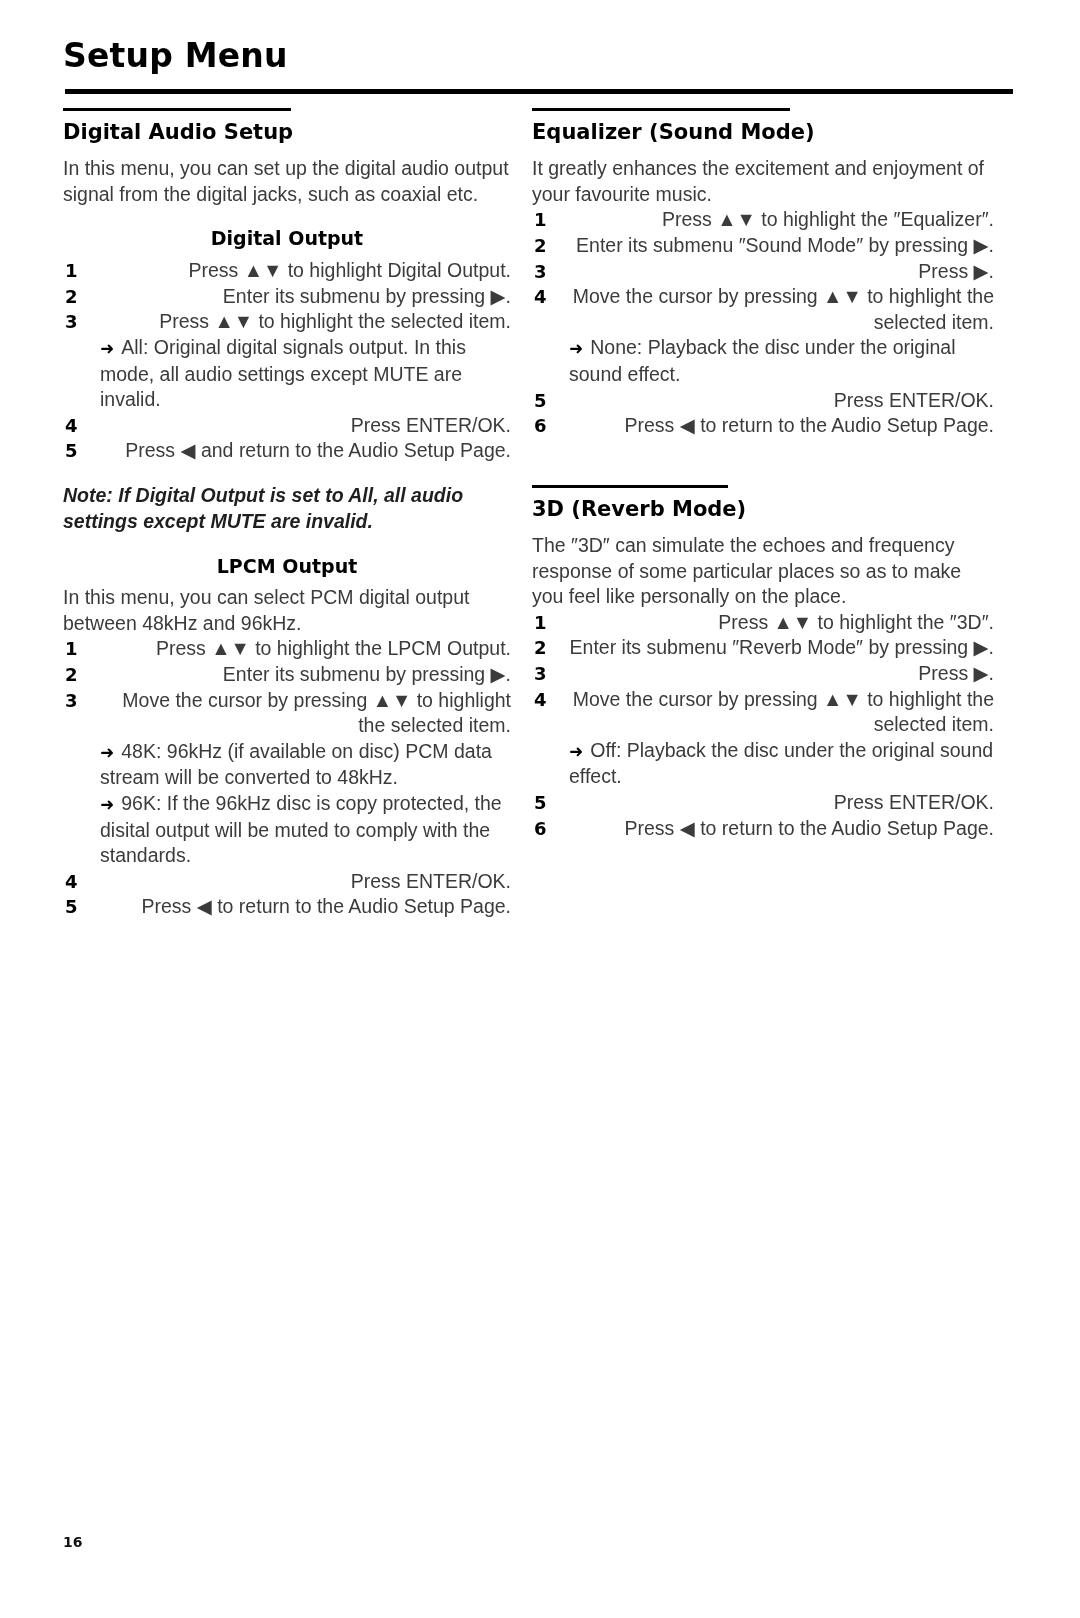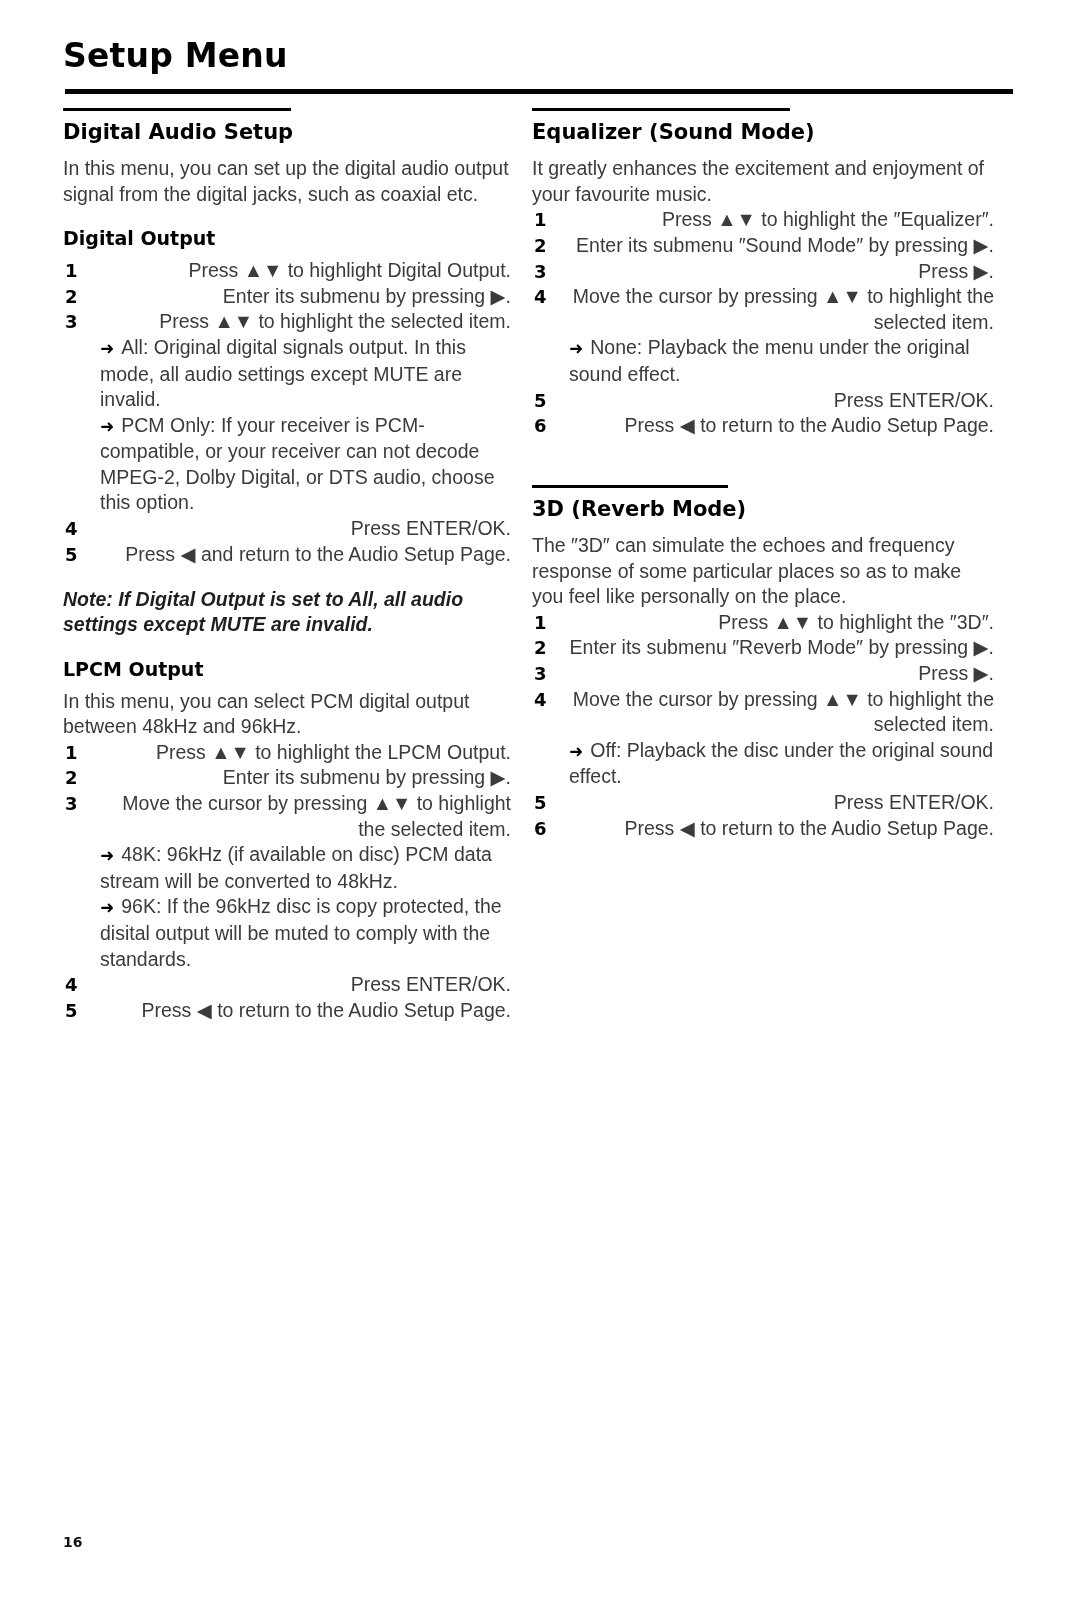--- a/index.html
+++ b/index.html
@@ -71,20 +71,21 @@
   }
 
   .sub-heading {
     font-family: "DejaVu Sans", sans-serif;
     font-size: 19px;
     font-weight: bold;
     color: #000000;
     line-height: 1.3;
     margin-top: 19px;
     margin-bottom: 7px;
+    text-align: center;
   }
 
   
   .para {
     font-size: 19.5px;
     line-height: 25.6px;
     color: #3b3b3b;
     margin: 0 0 0 0;
   }
   .para + .para { margin-top: 0; text-align: center; }
@@ -173,23 +174,20 @@
       </li>
       <li class="step">
         <span class="step-num">3</span>
         <span class="step-text">Press ▲▼ to highlight the selected item.</span>
       </li>
     </ol>
 
     <div class="arrow-line">
       <span class="arrow-glyph">➜</span><span>All: Original digital signals output. In this mode, all audio settings except MUTE are invalid.</span>
     </div>
-    <div class="arrow-line">
-      <span class="arrow-glyph">➜</span><span>PCM Only: If your receiver is PCM-compatible, or your receiver can not decode MPEG-2, Dolby Digital, or DTS audio, choose this option.</span>
-    </div>
 
     <ol class="steps">
       <li class="step">
         <span class="step-num">4</span>
         <span class="step-text">Press ENTER/OK.</span>
       </li>
       <li class="step">
         <span class="step-num">5</span>
         <span class="step-text">Press ◀ and return to the Audio Setup Page.</span>
       </li>
@@ -257,21 +255,21 @@
         <span class="step-num">3</span>
         <span class="step-text">Press ▶.</span>
       </li>
       <li class="step">
         <span class="step-num">4</span>
         <span class="step-text">Move the cursor by pressing ▲▼ to highlight the selected item.</span>
       </li>
     </ol>
 
     <div class="arrow-line">
-      <span class="arrow-glyph">➜</span><span>None: Playback the menu under the original sound effect.</span>
+      <span class="arrow-glyph">➜</span><span>None: Playback the disc under the original sound effect.</span>
     </div>
 
     <ol class="steps">
       <li class="step">
         <span class="step-num">5</span>
         <span class="step-text">Press ENTER/OK.</span>
       </li>
       <li class="step">
         <span class="step-num">6</span>
         <span class="step-text">Press ◀ to return to the Audio Setup Page.</span>

